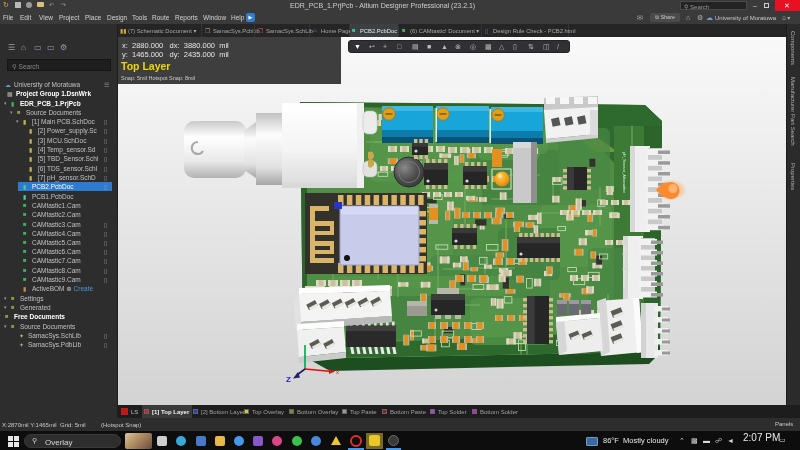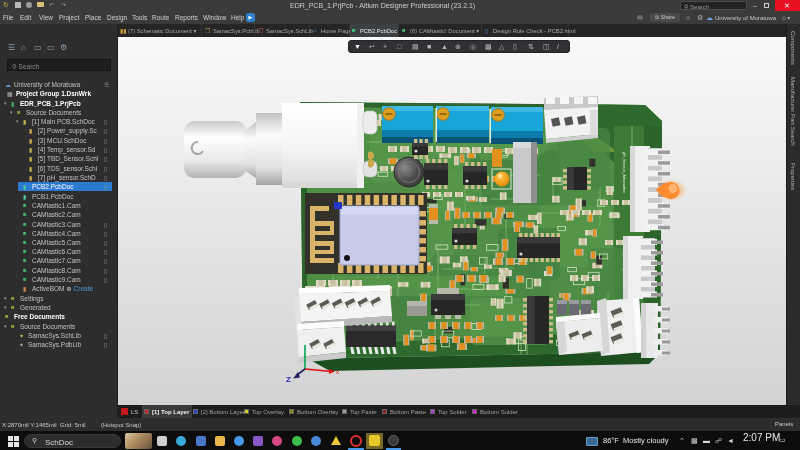--- a/index.html
+++ b/index.html
@@ -876,20 +876,26 @@
         <ellipse cx="555" cy="152.5" rx="4.5" ry="4.5" fill="#ffb470"></ellipse>
         <line x1="187" y1="333" x2="187" y2="309" stroke="#00a651" stroke-width="1.6"></line>
         <line x1="187" y1="333" x2="211" y2="335.3" stroke="#e01010" stroke-width="1.4"></line>
         <polygon points="211.0,333.0 217.0,335.6 211.0,338.0" fill="#e01010"></polygon>
         <text x="218" y="338" font-size="6" fill="#e01010" font-family="Liberation Sans">x</text>
         <line x1="187" y1="333" x2="179" y2="339" stroke="#202060" stroke-width="1.6"></line>
         <polygon points="180.0,336.0 175.0,342.5 182.0,341.5" fill="#202060"></polygon>
         <text x="168" y="346" font-size="8" font-weight="bold" fill="#2222bb" font-family="Liberation Sans">Z</text>
       </svg>
 </div>
+<div class="abs" style="left:118px;top:37px;width:223px;height:47px;background:#3e3e3e;color:#e6e6e6;">
+<div class="abs" style="left:4px;top:4px;font-size:7.5px;">x:&nbsp; 2880.000&nbsp;&nbsp; dx:&nbsp; 3880.000&nbsp; mil</div>
+<div class="abs" style="left:4px;top:13px;font-size:7.5px;">y:&nbsp; 1465.000&nbsp;&nbsp; dy:&nbsp; 2435.000&nbsp; mil</div>
+<div class="abs" style="left:3px;top:23px;font-size:10.5px;font-weight:bold;color:#f0d600;">Top Layer</div>
+<div class="abs" style="left:3px;top:38px;font-size:5.5px;color:#cdcdcd;">Snap: 5mil Hotspot Snap: 8mil</div>
+</div>
 <div class="abs" style="left:348px;top:40px;width:222px;height:13px;background:#313135;border:1px solid #222;border-radius:3px;">
 <span class="abs" style="left:5px;top:2px;color:#ffffff;font-size:7px;">▼</span>
 <span class="abs" style="left:20px;top:2px;color:#b9b9b9;font-size:7px;">↩</span>
 <span class="abs" style="left:34px;top:2px;color:#b9b9b9;font-size:7px;">+</span>
 <span class="abs" style="left:48px;top:2px;color:#b9b9b9;font-size:7px;">□</span>
 <span class="abs" style="left:63px;top:2px;color:#b9b9b9;font-size:7px;">▤</span>
 <span class="abs" style="left:78px;top:2px;color:#b9b9b9;font-size:7px;">■</span>
 <span class="abs" style="left:92px;top:2px;color:#b9b9b9;font-size:7px;">▲</span>
 <span class="abs" style="left:106px;top:2px;color:#b9b9b9;font-size:7px;">⊗</span>
 <span class="abs" style="left:121px;top:2px;color:#b9b9b9;font-size:7px;">◎</span>
@@ -1111,21 +1117,21 @@
 </div>
 <div class="abs" style="left:0;top:431px;width:800px;height:19px;background:#0d0d0d;">
 <div class="abs" style="left:8px;top:4.5px;width:11px;height:11px;">
         <div style="position:absolute;left:0;top:0;width:5px;height:5px;background:#e8e8e8;"></div>
         <div style="position:absolute;left:6px;top:0;width:5px;height:5px;background:#e8e8e8;"></div>
         <div style="position:absolute;left:0;top:6px;width:5px;height:5px;background:#e8e8e8;"></div>
         <div style="position:absolute;left:6px;top:6px;width:5px;height:5px;background:#e8e8e8;"></div>
       </div>
 <div class="abs" style="left:24px;top:3px;width:97px;height:14px;background:#2d2d2d;border-radius:7px;border:1px solid #3a3a3a;">
         <span style="position:absolute;left:7px;top:2px;font-size:7px;color:#cfcfcf;">⚲</span>
-        <span style="position:absolute;left:20px;top:2.5px;font-size:8px;color:#d8d8d8;">SchDoc</span>
+        <span style="position:absolute;left:20px;top:2.5px;font-size:8px;color:#d8d8d8;">Overlay</span>
       </div>
 <div class="abs" style="left:125px;top:2px;width:27px;height:16px;border-radius:2px;background:linear-gradient(135deg,#d8c8a8 0%,#b89868 35%,#907050 70%,#605040 100%);"></div>
 <div class="abs" style="left:157px;top:5px;width:10px;height:10px;background:#cfcfcf;border-radius:2px;"></div>
 <div class="abs" style="left:176px;top:5px;width:10px;height:10px;background:#38a8d8;border-radius:50%;"></div>
 <div class="abs" style="left:196px;top:5px;width:10px;height:10px;background:#4878c8;border-radius:2px;"></div>
 <div class="abs" style="left:215px;top:5px;width:10px;height:10px;background:#e8b848;border-radius:2px;"></div>
 <div class="abs" style="left:234px;top:5px;width:10px;height:10px;background:#4898e8;border-radius:50%;"></div>
 <div class="abs" style="left:253px;top:5px;width:10px;height:10px;background:#8858c8;border-radius:2px;"></div>
 <div class="abs" style="left:272px;top:5px;width:10px;height:10px;background:#d84888;border-radius:50%;"></div>
 <div class="abs" style="left:292px;top:5px;width:10px;height:10px;background:#3cc04c;border-radius:50%;"></div>

